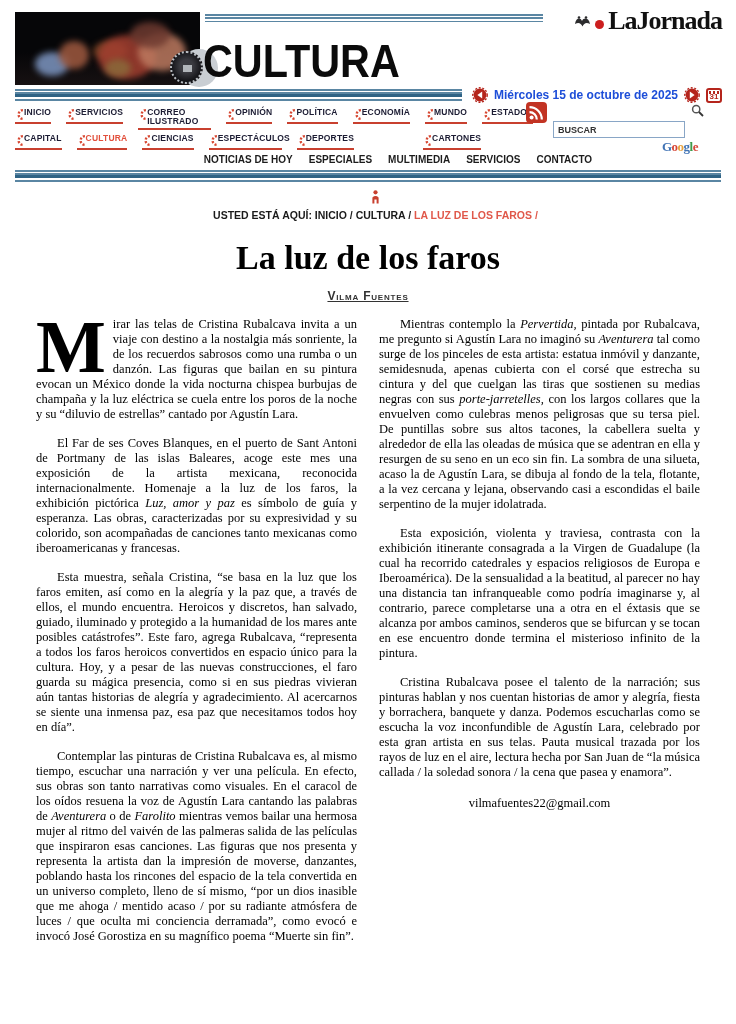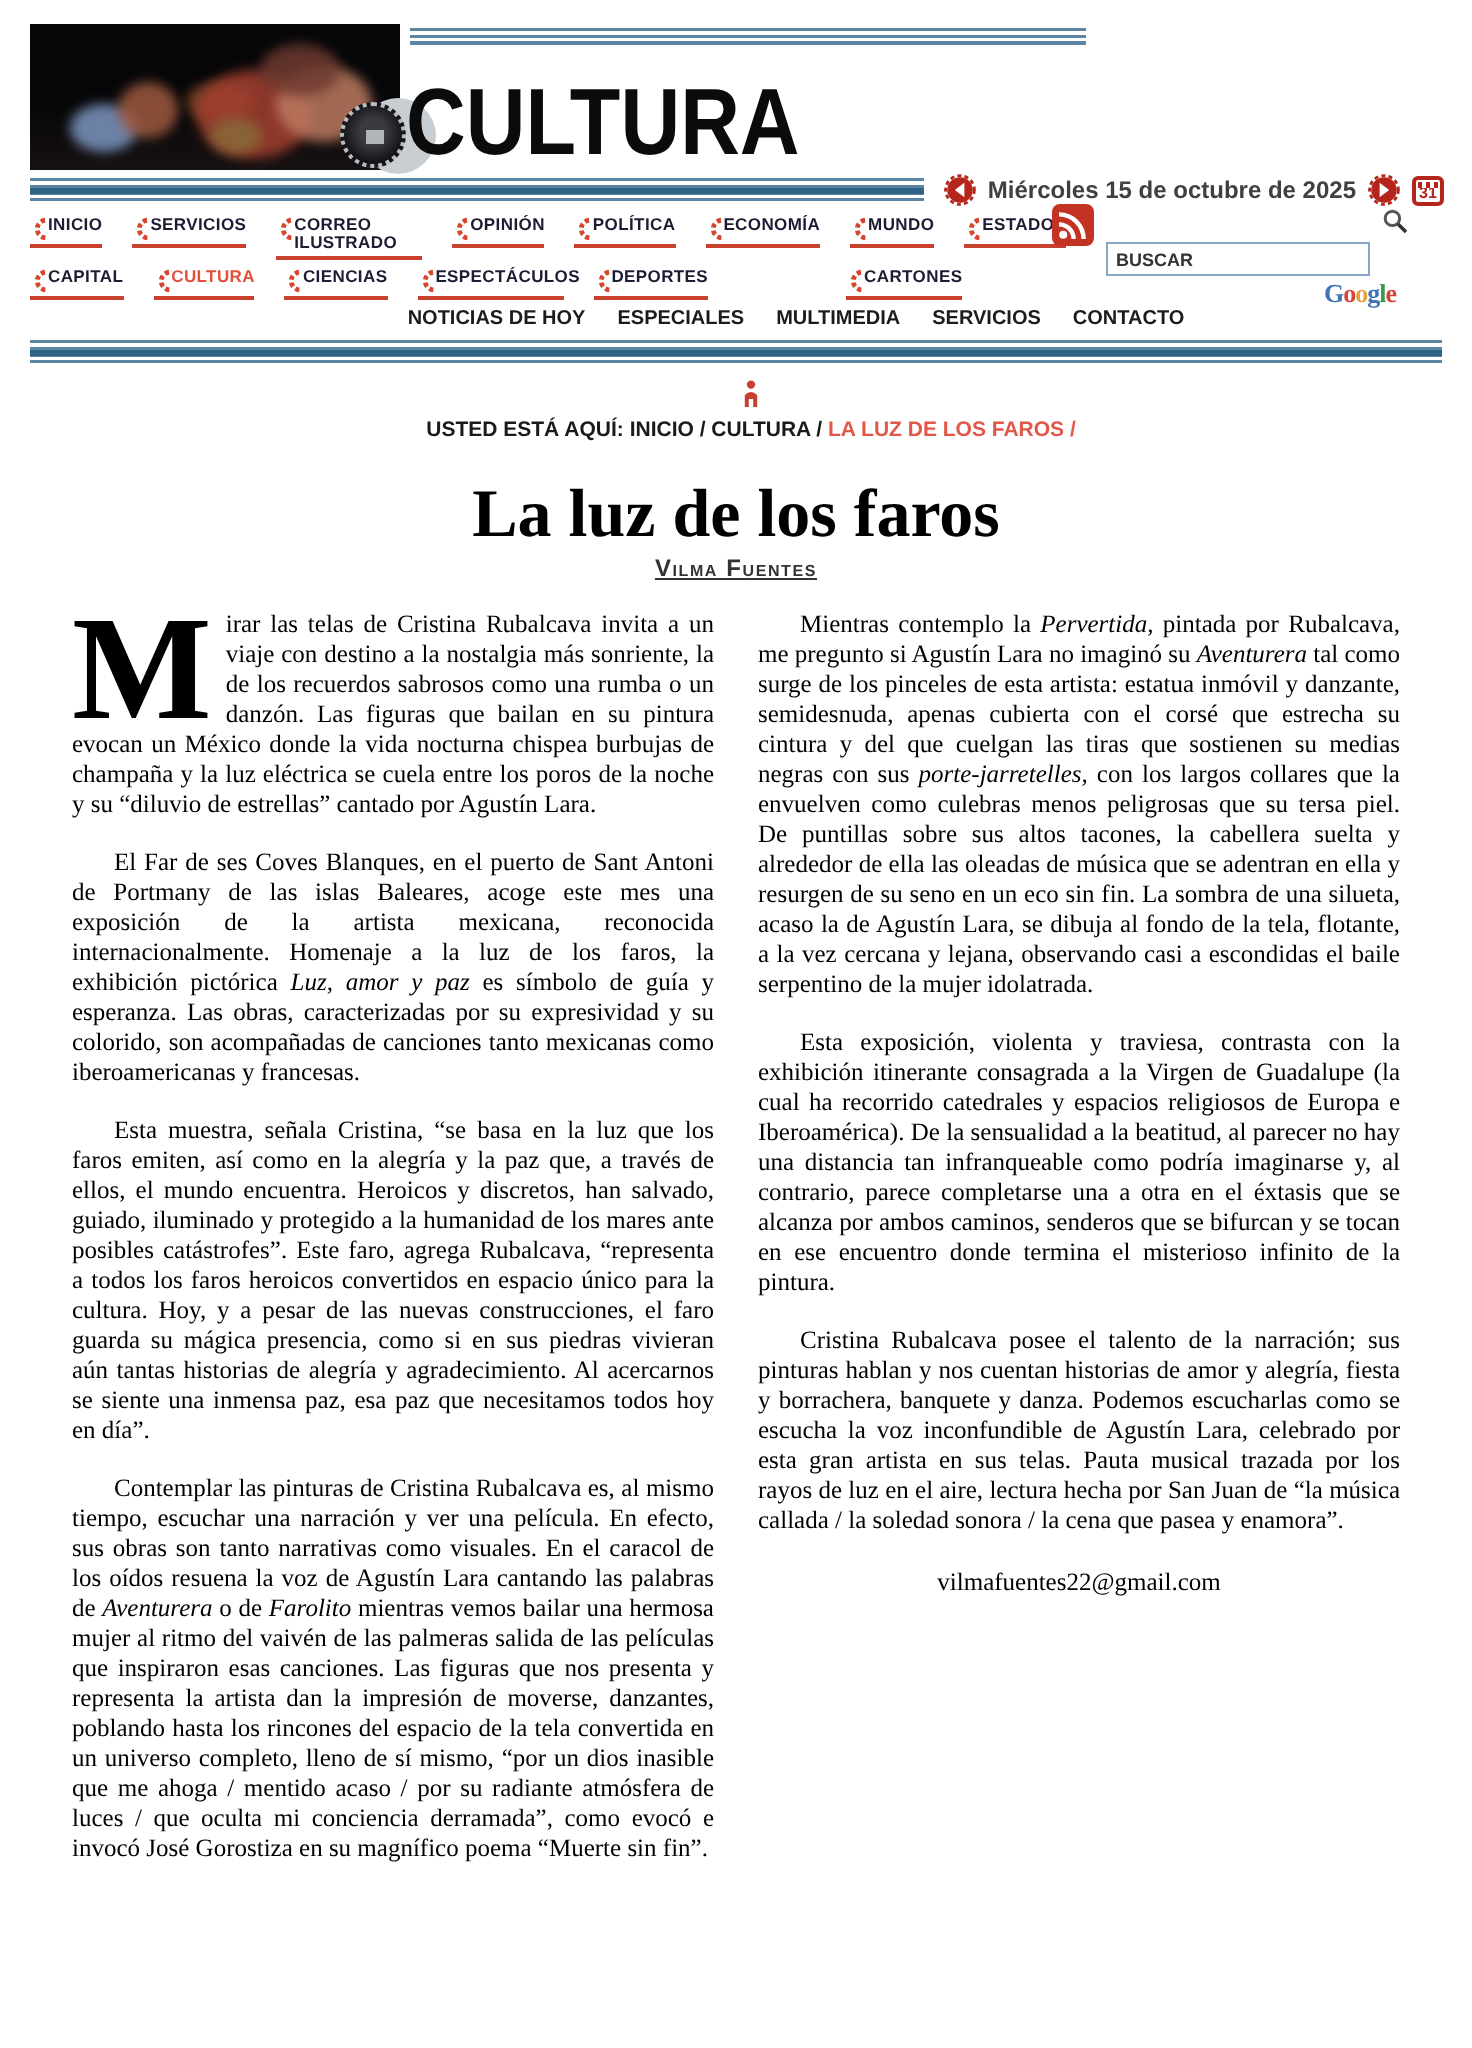--- a/index.html
+++ b/index.html
@@ -45,21 +45,21 @@
   .brand-dot { width:9px; height:9px; border-radius:50%; background:#cc1f1f; margin-top:6px; }
 
   .cultura { position:absolute; left:203px; top:33px; font-weight:bold; font-size:47px;
     color:#0b0b0b; letter-spacing:0px; transform:scaleX(.88); transform-origin:left;
     font-family:"Liberation Sans", sans-serif; }
 
   
   .date-row { display:flex; align-items:center; height:18px; padding-right:14px; }
   .date-row .stripes { flex:0 0 470px; margin-left:0; }
   .date-controls { display:flex; align-items:center; gap:6px; margin-left:10px; }
-  .date-text { font-weight:bold; font-size:12px; color:#404040; white-space:nowrap; }
+  .date-text { font-weight:bold; font-size:12px; color:#1d4ed8; white-space:nowrap; }
   .cal { width:16px; height:15px; border:2px solid #b5251c; border-radius:3px; position:relative;
     display:flex; align-items:flex-end; justify-content:center; background:#fff; }
   .cal::before { content:""; position:absolute; top:1px; left:1px; right:1px; height:3px;
     background:repeating-linear-gradient(to right, #b5251c 0 2px, #fff 2px 4px); }
   .cal span { font-size:8px; font-weight:bold; color:#b5251c; line-height:9px; }
 
   
   .nav-rows { padding:4px 0 0 15px; width:560px; }
   .nav-row { display:flex; align-items:flex-start; gap:15px; margin-bottom:4px; }
   .nav-item { display:flex; align-items:flex-start; gap:1px; border-bottom:2px solid #c8402f;
@@ -86,21 +86,21 @@
 
   
   .breadcrumb { display:flex; align-items:center; gap:5px; margin:7px 0 0 15px;
     font-weight:bold; font-size:10.5px; color:#1a1a1a;flex-direction:column; }
   .breadcrumb .crumb { cursor:pointer; }
   .breadcrumb .current { color:#e0584a; }
 
   
   .article-title { text-align:center; font-family:"Liberation Serif", serif; font-weight:bold;
     font-size:34px; color:#000; margin-top:18px; }
-  .byline { text-align:center; font-size:12px; font-weight:bold; color:#333;
+  .byline { text-align:center; margin-top:12px; font-size:12px; font-weight:bold; color:#333;
     font-variant:small-caps; letter-spacing:.8px; text-decoration:underline; cursor:pointer; }
 
   .columns { display:flex; gap:22px; margin:14px 36px 0 36px; }
   .col { flex:1; font-family:"Liberation Serif", serif; font-size:12.5px; line-height:15px;
     color:#000; text-align:justify; }
   .col p { margin-bottom:14px; }
   .col p.indent { text-indent:21px; }
   .dropcap { float:left; font-weight:bold; font-size:74px; line-height:57px; margin:2px 7px 0 0;
     font-family:"Liberation Serif", serif; }
   .col em { font-style:italic; }
@@ -121,20 +121,29 @@
       <div class="blob b4"></div>
       <div class="blob b5"></div>
       <div class="blob b6"></div>
       <div class="blob b7"></div>
     </div>
     <div class="emblem-ring"></div>
     <div class="emblem"></div>
 
     <div class="stripes thin top-stripe"></div>
 
+    <div class="brand">
+      <svg width="17" height="14" viewBox="0 0 17 14">
+        <path d="M1,10 C2,4 6,3 8,7 C10,3 15,4 16,10 C12.5,8 10,9 8.5,12.5 C7,9 4.5,8 1,10 Z" fill="#2c2c2e"></path>
+        <circle cx="5" cy="3.5" r="1.3" fill="#2c2c2e"></circle>
+          <circle cx="12" cy="3.5" r="1.3" fill="#2c2c2e"></circle>
+      </svg>
+      <span class="brand-dot"></span>
+      <span class="brand-text">LaJornada</span>
+    </div>
 
     <div class="cultura">CULTURA</div>
   </div>
 
   <div class="date-row">
     <div class="stripes" style="flex:1; margin-left:15px;"></div>
     <div class="date-controls">
       <span class="icon-btn">
         <svg width="16" height="16" viewBox="0 0 16 16">
           <circle cx="8" cy="8" r="6.4" fill="#b5251c"></circle>

